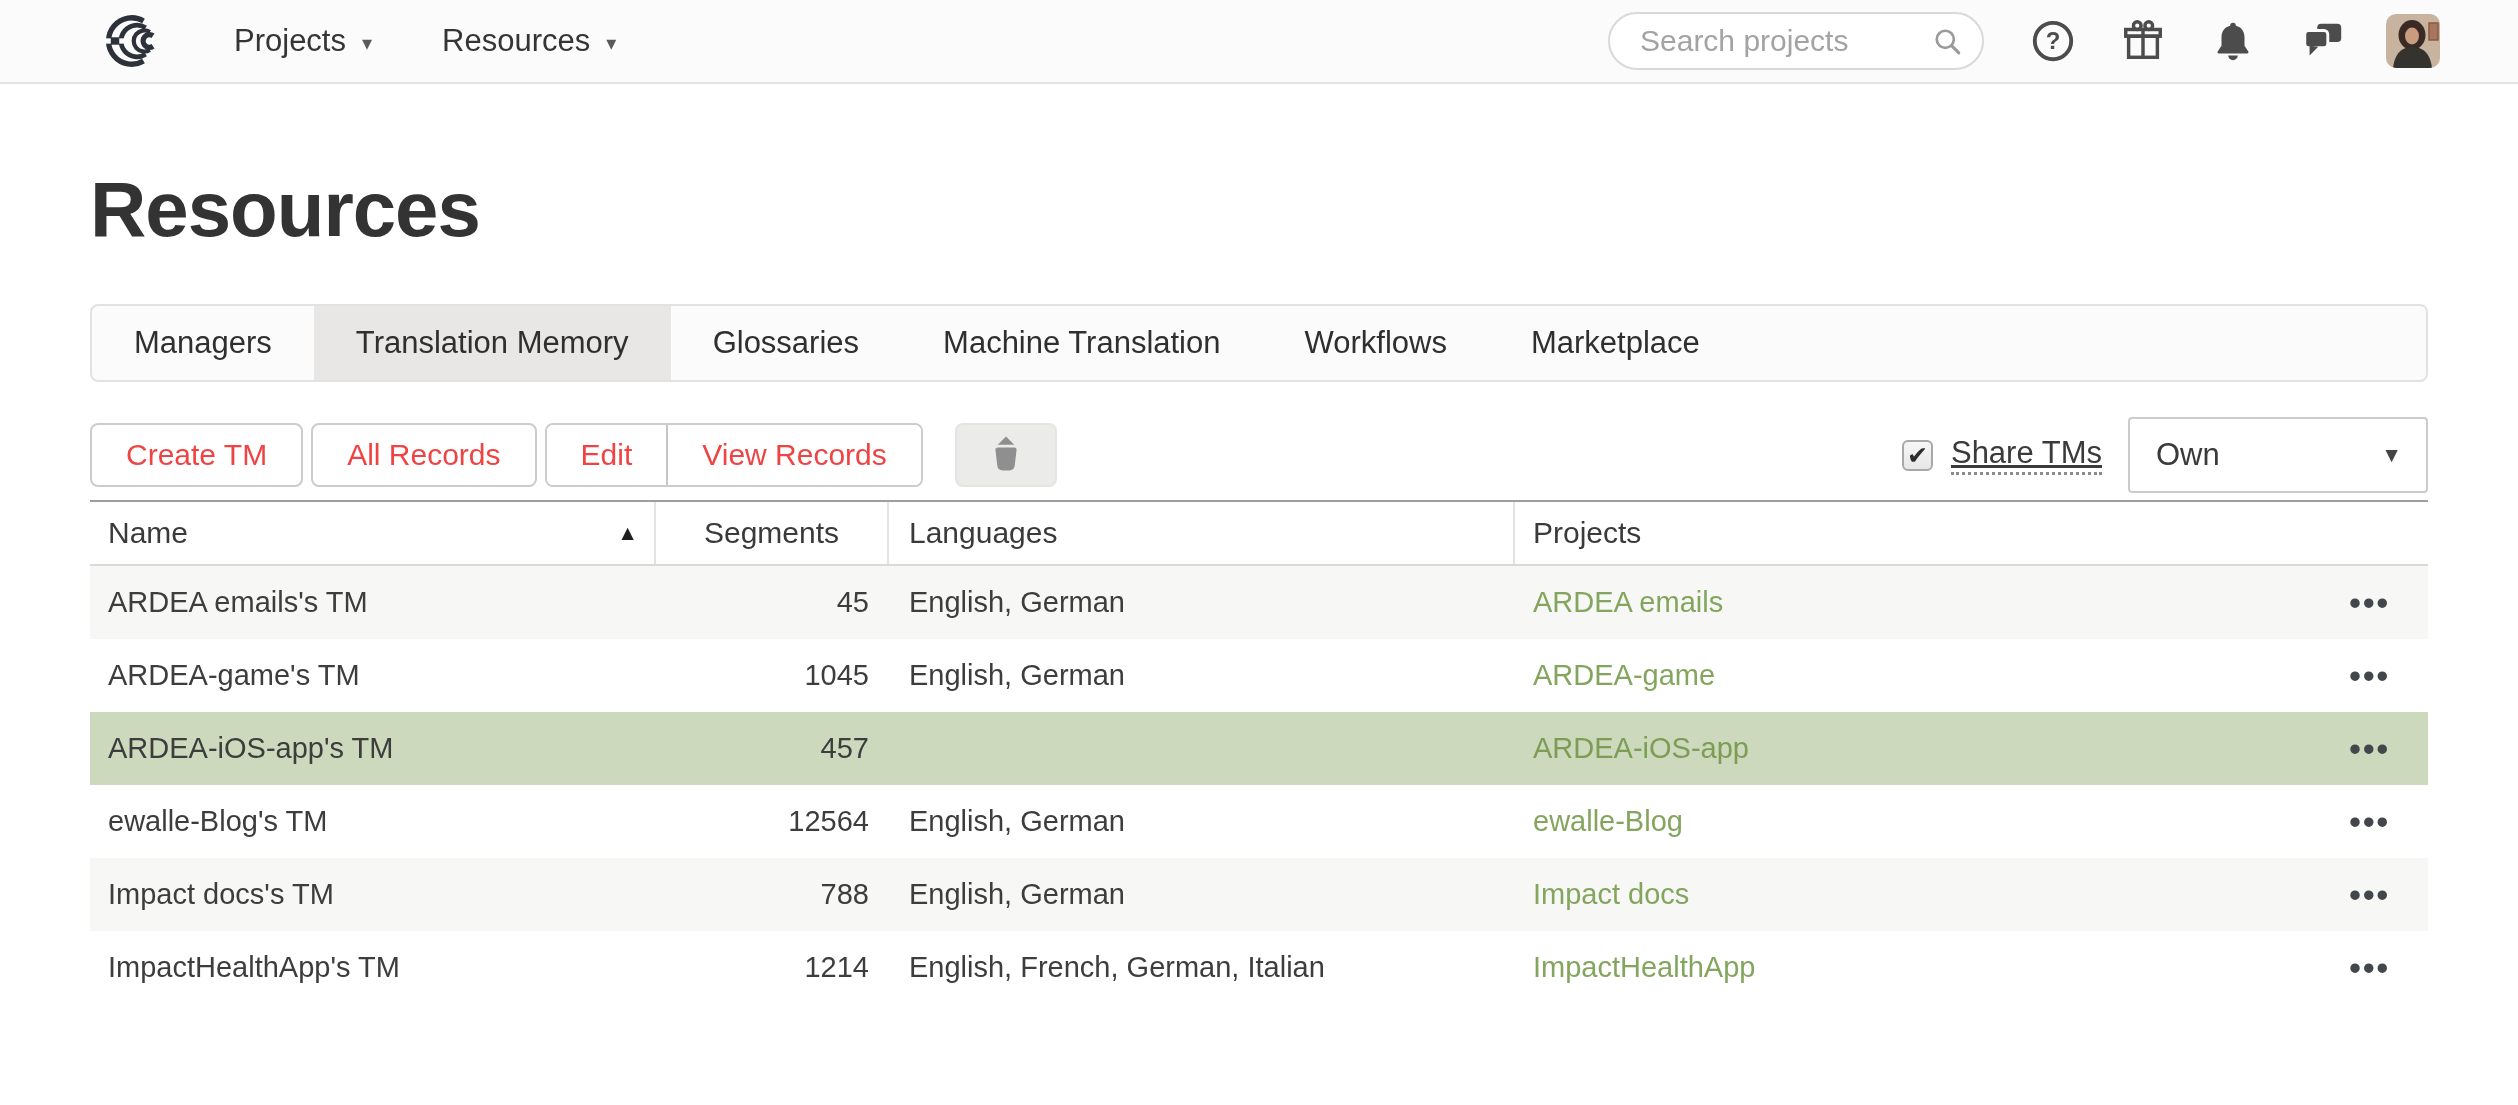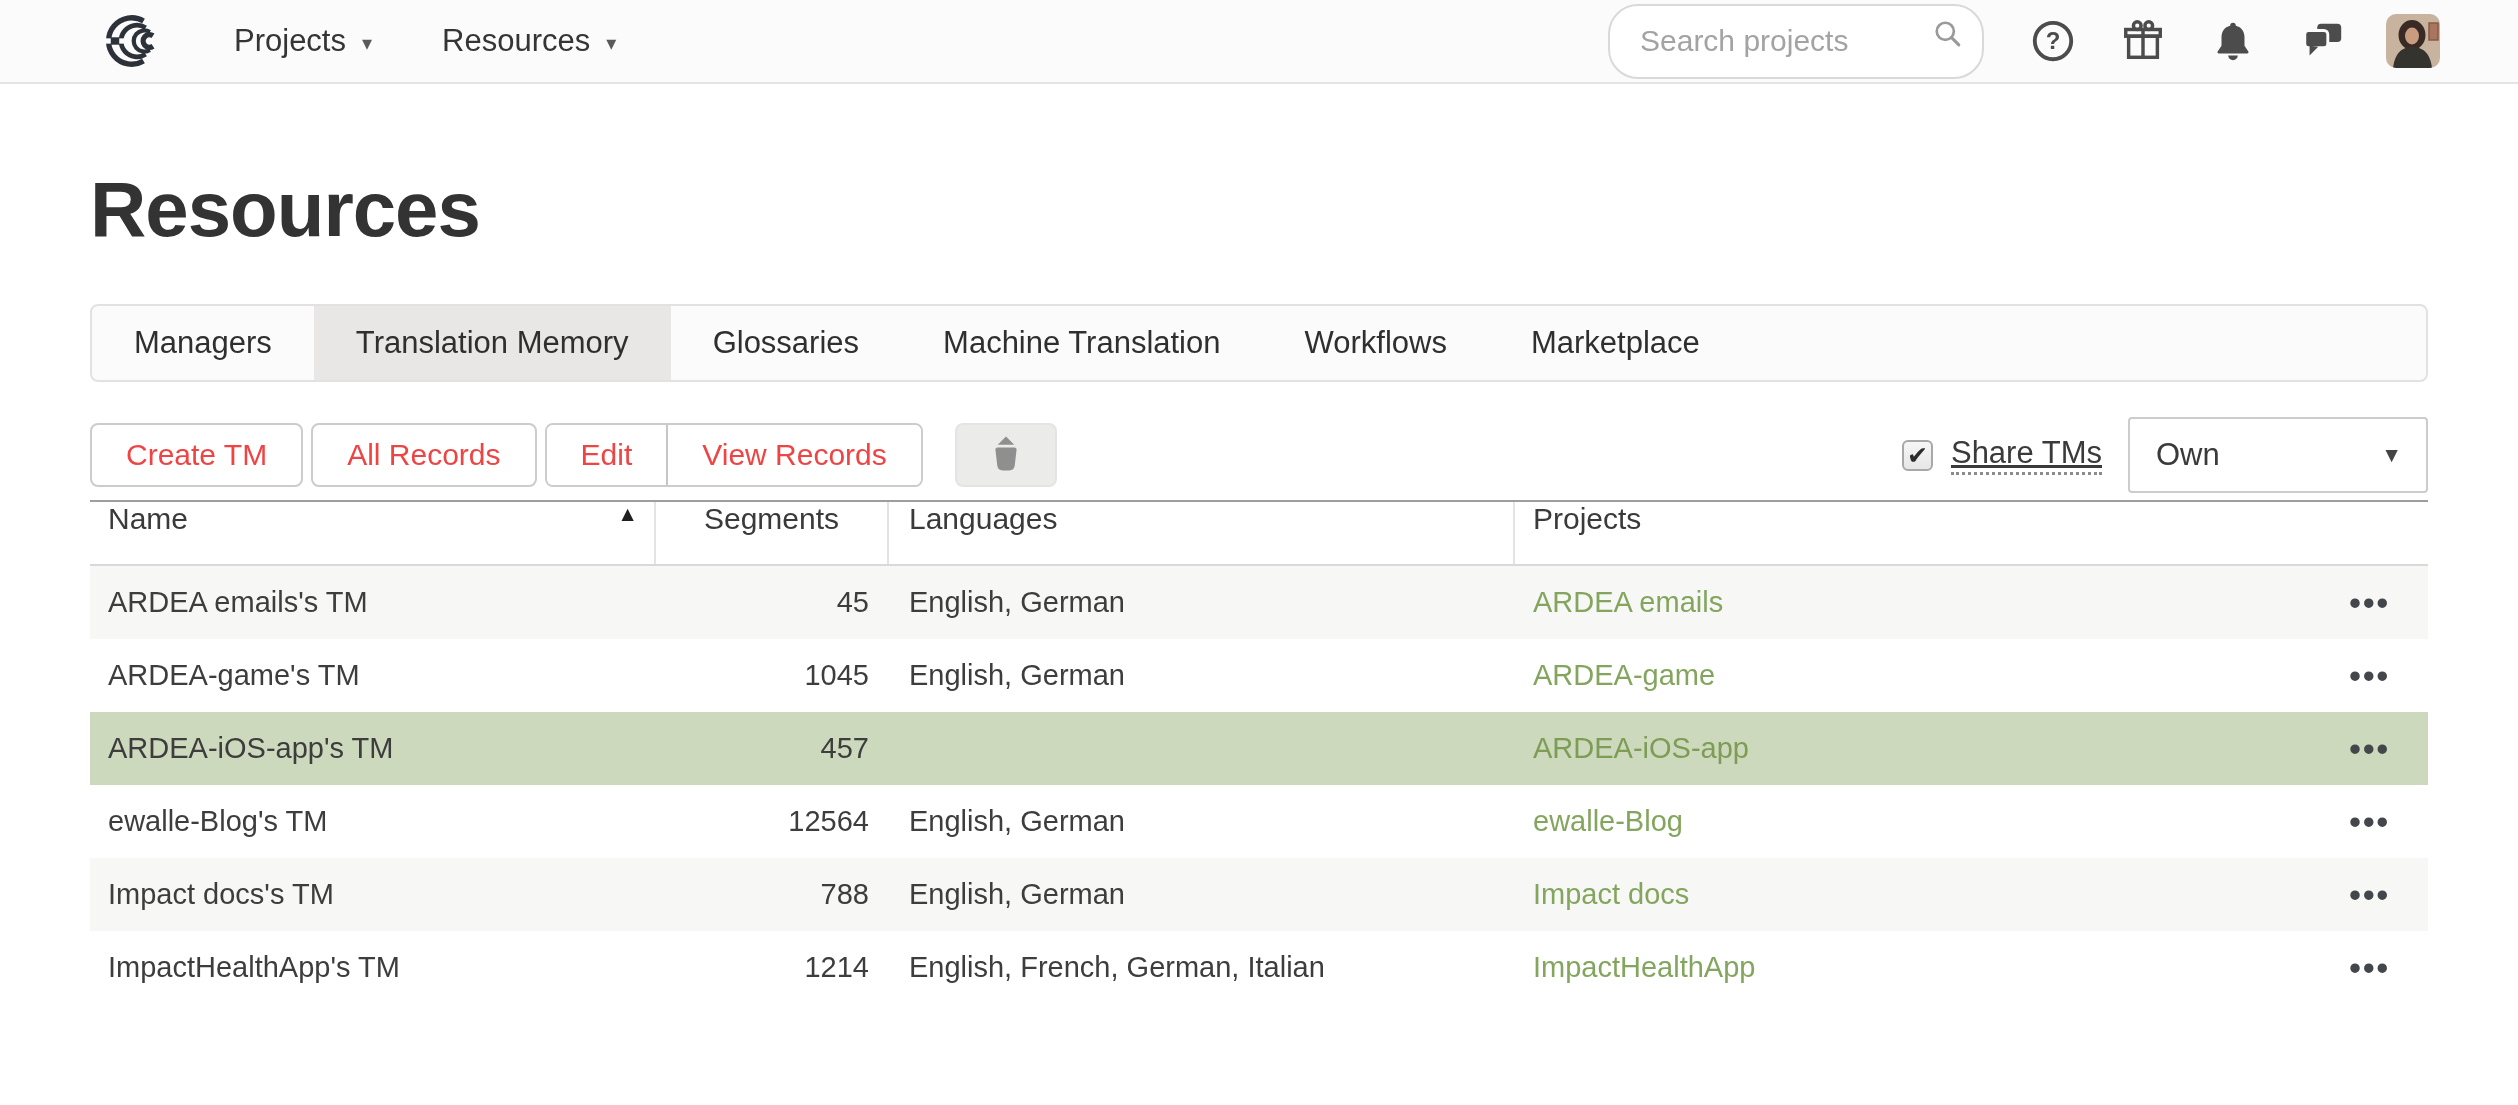--- a/index.html
+++ b/index.html
@@ -20,21 +20,21 @@
     align-items: center;
     padding: 0 78px 0 96px;
   }
   .logo { width: 76px; height: 56px; display: flex; align-items: center; cursor: pointer; }
   .nav-menus { display: flex; align-items: center; margin-left: 62px; gap: 70px; }
   .nav-menu {
     display: flex; align-items: center; gap: 16px;
     font-size: 31px; color: #353535; cursor: pointer;
   }
   .nav-caret { font-size: 20px; color: #5a5a5a; padding-top: 4px; }
-  .nav-search { margin-left: auto; position: relative; width: 376px; height: 75px; }
+  .nav-search { margin-left: auto; position: relative; width: 376px; height: 58px; }
   .nav-search input {
     width: 100%; height: 100%;
     border: 2px solid #d9d9d9; border-radius: 30px;
     background: #ffffff; outline: none;
     font-family: inherit; font-size: 30px; color: #444;
     padding: 0 64px 0 30px;
   }
   .nav-search input::placeholder { color: #a3a3a3; }
   .search-icon { position: absolute; right: 18px; top: 12px; }
   .nav-icons { display: flex; align-items: center; margin-left: 46px; gap: 44px; }
@@ -133,21 +133,21 @@
   .tm-table { margin-top: 6px; }
   .thead {
     display: grid;
     grid-template-columns: 566px 233px 626px 1fr;
     height: 66px;
     border-top: 2px solid #9e9e9e;
     border-bottom: 2px solid #d9d9d9;
     align-items: stretch;
     font-size: 30px; color: #3a3a3a;
   }
-  .th { display: flex; align-items: flex-start; border-right: 2px solid #e3e3e3; cursor: pointer; }
+  .th { display: flex; align-items: center; border-right: 2px solid #e3e3e3; cursor: pointer; }
   .th:last-child { border-right: none; }
   .th-name { padding: 0 16px 0 18px; justify-content: space-between; }
   .th-segments { justify-content: center; }
   .th-languages { padding-left: 20px; }
   .th-projects { padding-left: 18px; }
   .sort-arrow { font-size: 21px; color: #1f1f1f; }
 
   .row {
     display: grid;
     grid-template-columns: 566px 233px 626px 1fr;

